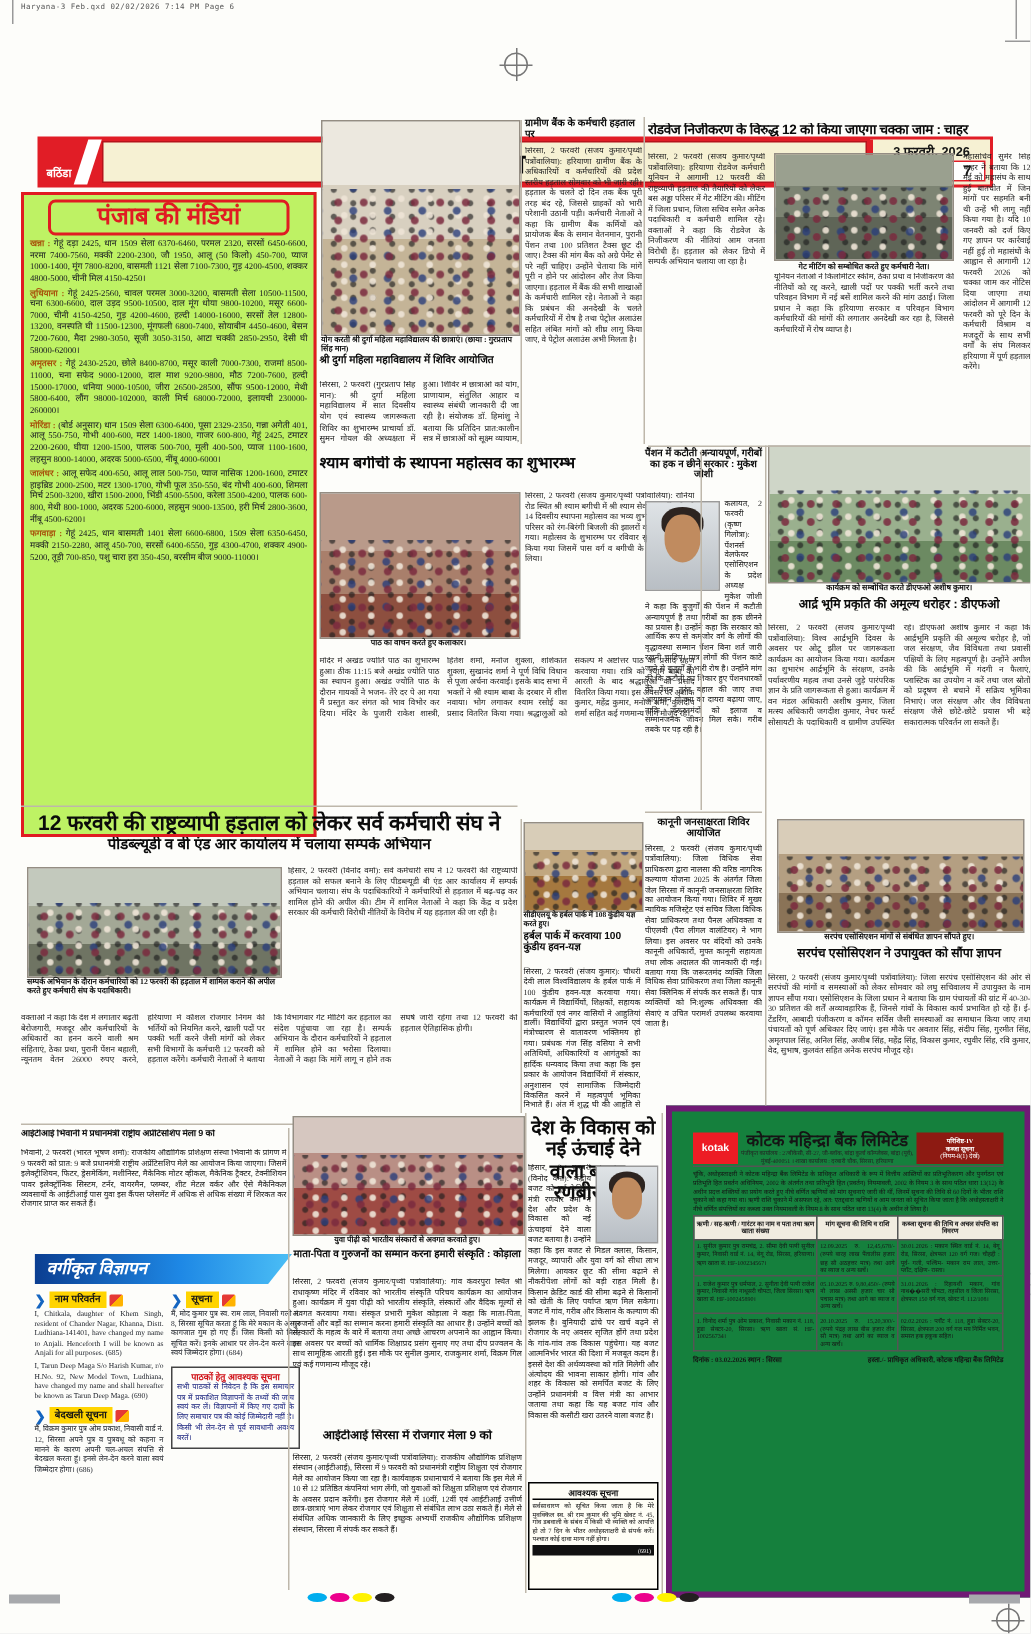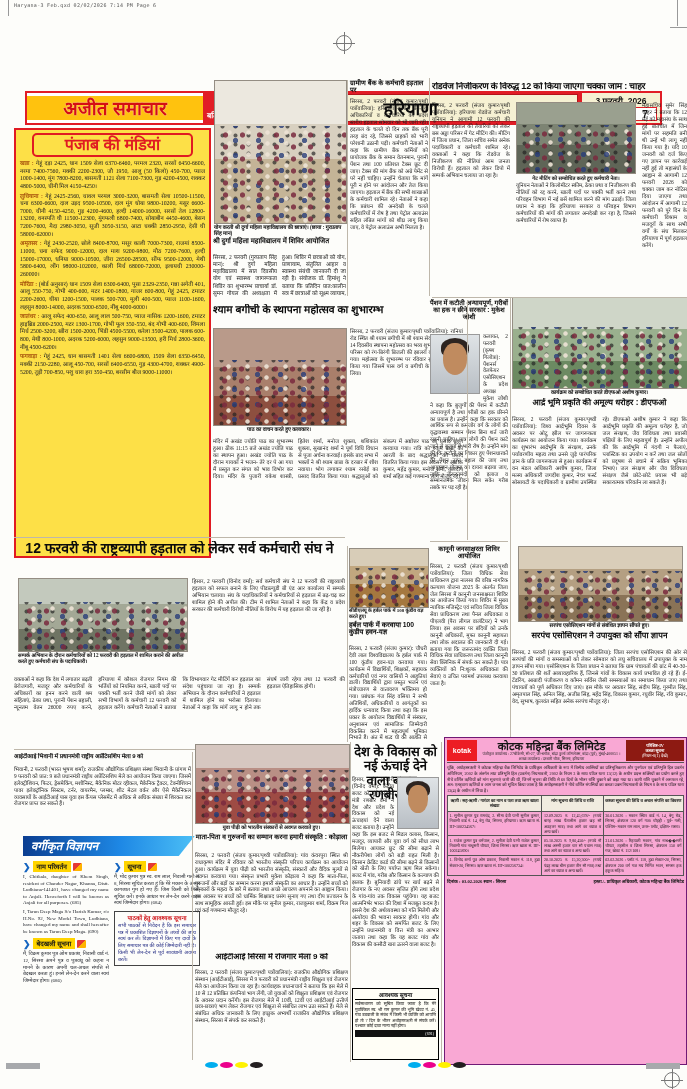--- a/index.html
+++ b/index.html
@@ -24,21 +24,21 @@
   .mh-skew{width:9px;background:#fff;transform:skewX(-18deg);margin:0 3px}
   .mh-center{flex:1;background:#f6f1d3;margin:1px 2px;display:flex;align-items:center;justify-content:center;
             border:1px solid #b5131b}
   .mh-center span{font-weight:800;font-size:18px;font-family:"Liberation Sans",sans-serif;color:#0a0a0a}
   .mh-right{width:78px;background:#f6f1d3;border-left:2px solid #e11d26;display:flex;flex-direction:column}
   .mh-date{font-size:8.5px;font-weight:bold;text-align:center;padding-top:2px;font-family:"Liberation Sans",sans-serif}
   .mh-pgbox{margin:1px 3px 2px auto;width:22px;height:13px;background:#fff;border:1.5px solid #e11d26;
             display:flex;align-items:center;justify-content:center;font-weight:bold;font-size:10px;
             font-family:"Liberation Sans",sans-serif}
   
-  .mandi{border:2.5px solid #e01b22;padding:3px 4px;box-sizing:border-box;background:#fde047}
+  .mandi{border:2.5px solid #e01b22;padding:3px 4px;box-sizing:border-box;background:#bef264}
   .mandi-h{border:2px solid #e01b22;border-radius:5px;margin:0 12px 3px;text-align:center;color:#e01b22;
            font-family:"Liberation Sans",sans-serif;font-weight:900;font-size:16px;line-height:1.25}
   .mandi-b{font-size:5.8px;line-height:1.32;text-align:justify;color:#14161f}
   .mandi-b p{margin:0 0 2px}
   .mname{color:#a8540c;font-weight:bold}
   
   .ph{position:absolute;overflow:hidden;border:1px solid #948d83}
   .crowd::after{content:"";position:absolute;left:0;right:0;bottom:0;height:68%;
      background-image:radial-gradient(circle,rgba(122,42,62,.85) 0 2.2px,transparent 3px),
        radial-gradient(circle,rgba(42,62,122,.8) 0 2.2px,transparent 3px),
@@ -69,21 +69,21 @@
   .clabel .chev{color:#1565c0;font-weight:bold;font-size:9px;font-family:"Liberation Sans",sans-serif}
   .clabel .pill{background:#ffd400;padding:0 4px;font-weight:bold;font-size:6.6px;
            font-family:"Liberation Sans",sans-serif;line-height:11px}
   .clabel .cicon{width:9px;height:8px;background:linear-gradient(135deg,#e53935 50%,#ffb300 50%);border-radius:1px}
   .ctext{font-size:5px;line-height:1.32;text-align:justify;color:#20242c}
   .readers{border:1px solid #444;padding:2px 3px;box-sizing:border-box}
   .readers .rt{color:#d01218;font-weight:bold;font-size:6px;text-align:center;
            font-family:"Liberation Sans",sans-serif;margin-bottom:1px}
   .readers .rb{font-size:5px;line-height:1.35;color:#1a237e;text-align:justify}
   
-  .kotak{border:1px solid #701a75;box-sizing:border-box;background:#f9a8d4;padding:2px}
+  .kotak{border:4px solid #701a75;box-sizing:border-box;background:#15803d;padding:14px}
   .khead{display:flex;align-items:stretch;gap:2px;border-bottom:1px solid #555;padding-bottom:1px}
   .klogo{width:30px;background:#ed1c24;color:#fff;font-family:"Liberation Sans",sans-serif;font-weight:bold;
          font-size:7px;display:flex;align-items:center;justify-content:center}
   .ktitle{flex:1;text-align:center}
   .ktitle .t1{font-weight:900;font-size:11px;font-family:"Liberation Sans",sans-serif;line-height:1.1}
   .ktitle .t2{font-size:3.9px;line-height:1.2;color:#222}
   .kbox{width:56px;background:#8d1a12;color:#fff;font-size:4.2px;line-height:1.3;text-align:center;
         display:flex;flex-direction:column;justify-content:center;padding:1px}
   .kintro{font-size:4.2px;line-height:1.32;text-align:justify;margin:2px 0;color:#141414}
   .ktable{width:100%;border-collapse:collapse}
@@ -113,23 +113,20 @@
 
   <div class="abs printline" style="left:14px;top:2px">Haryana-3 Feb.qxd  02/02/2026  7:14 PM  Page 6</div>
   <div class="abs" style="left:8px;top:0;width:1px;height:16px;background:#999"></div>
   <div class="abs" style="left:677px;top:0;width:1px;height:26px;background:#999"></div>
   <div class="abs" style="left:670px;top:27px;width:17px;height:1px;background:#999"></div>
   <div class="crosshair" style="left:336px;top:35px"></div>
   <div class="crosshair" style="left:676px;top:848px"></div>
   <div class="crosshair" style="left:664px;top:1072px"></div>
 
   <div class="abs mh" style="left:25px;top:91px;width:637px;height:34px">
-    <div class="mh-brand">
-      <span>अजीत समाचार</span>
-    </div>
     <div class="mh-city">बठिंडा</div>
     <div class="mh-skew"></div>
     <div class="mh-center">
       <span>हरियाणा</span>
     </div>
     <div class="mh-right">
       <div class="mh-date">3 फरवरी, 2026</div>
       <div class="mh-pgbox">7</div>
     </div>
   </div>
@@ -186,20 +183,21 @@
   <div class="abs hl now ctr" style="left:512px;top:398px;width:175px;font-size:8.2px">आर्द्र भूमि प्रकृति की अमूल्य धरोहर : डीएफओ</div>
   <div class="abs bd" style="left:512px;top:416px;width:175px;height:126px;font-size:5.4px;column-count:2;column-gap:6px;overflow:hidden">सिरसा, 2 फरवरी (संजय कुमार/पृथ्वी पत्रोंवालिया): विश्व आर्द्रभूमि दिवस के अवसर पर ओटू झील पर जागरूकता कार्यक्रम का आयोजन किया गया। कार्यक्रम का शुभारंभ आर्द्रभूमि के संरक्षण, उनके पर्यावरणीय महत्व तथा उनसे जुड़े पारंपरिक ज्ञान के प्रति जागरूकता से हुआ। कार्यक्रम में वन मंडल अधिकारी अशीष कुमार, जिला मत्स्य अधिकारी जगदीश कुमार, नेचर फर्स्ट सोसायटी के पदाधिकारी व ग्रामीण उपस्थित रहे। डीएफओ अशीष कुमार ने कहा कि आर्द्रभूमि प्रकृति की अमूल्य धरोहर है, जो जल संरक्षण, जैव विविधता तथा प्रवासी पक्षियों के लिए महत्वपूर्ण है। उन्होंने अपील की कि आर्द्रभूमि में गंदगी न फैलाएं, प्लास्टिक का उपयोग न करें तथा जल स्रोतों को प्रदूषण से बचाने में सक्रिय भूमिका निभाएं। जल संरक्षण और जैव विविधता संरक्षण जैसे छोटे-छोटे प्रयास भी बड़े सकारात्मक परिवर्तन ला सकते हैं।</div>
 
   <div class="ph ph-sarp crowd" style="left:518px;top:546px;width:163px;height:74px"></div>
   <div class="abs cap ctr" style="left:512px;top:622px;width:175px;font-size:5.3px">सरपंच एसोसिएशन मांगों से संबंधित ज्ञापन सौंपते हुए।</div>
   <div class="abs hl now ctr" style="left:512px;top:631px;width:175px;font-size:8.2px">सरपंच एसोसिएशन ने उपायुक्त को सौंपा ज्ञापन</div>
   <div class="abs bd" style="left:512px;top:649px;width:175px;height:86px;font-size:5.4px;overflow:hidden">सिरसा, 2 फरवरी (संजय कुमार/पृथ्वी पत्रोंवालिया): जिला सरपंच एसोसिएशन की ओर से सरपंचों की मांगों व समस्याओं को लेकर सोमवार को लघु सचिवालय में उपायुक्त के नाम ज्ञापन सौंपा गया। एसोसिएशन के जिला प्रधान ने बताया कि ग्राम पंचायतों की ग्रांट में 40-30-30 प्रतिशत की शर्तें अव्यावहारिक हैं, जिनसे गांवों के विकास कार्य प्रभावित हो रहे हैं। ई-टेंडरिंग, आबादी पंजीकरण व कॉमन सर्विस जैसी समस्याओं का समाधान किया जाए तथा पंचायतों को पूर्ण अधिकार दिए जाएं। इस मौके पर अवतार सिंह, संदीप सिंह, गुरमीत सिंह, अमृतपाल सिंह, अनिल सिंह, अजीब सिंह, महेंद्र सिंह, विकास कुमार, रघुवीर सिंह, रवि कुमार, वेद, सुभाष, कुलवंत सहित अनेक सरपंच मौजूद रहे।</div>
 
   <div class="hrule" style="left:14px;top:537px;width:331px"></div>
   <div class="abs hl now ctr" style="left:14px;top:541px;width:331px;font-size:14px">12 फरवरी की राष्ट्रव्यापी हड़ताल को लेकर सर्व कर्मचारी संघ ने</div>
+  <div class="abs hl now ctr" style="left:14px;top:558px;width:331px;font-size:10px">पीडब्ल्यूडी व बी एंड आर कार्यालय में चलाया सम्पर्क अभियान</div>
   <div class="ph ph-sampark crowd" style="left:18px;top:578px;width:168px;height:72px"></div>
   <div class="abs cap" style="left:18px;top:652px;width:168px;font-size:5.2px">सम्पर्क अभियान के दौरान कर्मचारियों को 12 फरवरी की हड़ताल में शामिल कराने की अपील करते हुए कर्मचारी संघ के पदाधिकारी।</div>
   <div class="abs bd" style="left:192px;top:578px;width:153px;height:94px;font-size:5.4px;overflow:hidden">हिसार, 2 फरवरी (विनोद वर्मा): सर्व कर्मचारी संघ ने 12 फरवरी की राष्ट्रव्यापी हड़ताल को सफल बनाने के लिए पीडब्ल्यूडी बी एंड आर कार्यालय में सम्पर्क अभियान चलाया। संघ के पदाधिकारियों ने कर्मचारियों से हड़ताल में बढ़-चढ़ कर शामिल होने की अपील की। टीम में शामिल नेताओं ने कहा कि केंद्र व प्रदेश सरकार की कर्मचारी विरोधी नीतियों के विरोध में यह हड़ताल की जा रही है।</div>
   <div class="abs bd" style="left:14px;top:676px;width:331px;height:68px;font-size:5.4px;column-count:4;column-gap:6px;overflow:hidden">वक्ताओं ने कहा कि देश में लगातार बढ़ती बेरोजगारी, मजदूर और कर्मचारियों के अधिकारों का हनन करने वाली श्रम संहिताएं, ठेका प्रथा, पुरानी पेंशन बहाली, न्यूनतम वेतन 26000 रुपए करने, हरियाणा में कौशल रोजगार निगम की भर्तियों को नियमित करने, खाली पदों पर पक्की भर्ती करने जैसी मांगों को लेकर सभी विभागों के कर्मचारी 12 फरवरी को हड़ताल करेंगे। कर्मचारी नेताओं ने बताया कि विभागवार गेट मीटिंगें कर हड़ताल का संदेश पहुंचाया जा रहा है। सम्पर्क अभियान के दौरान कर्मचारियों ने हड़ताल में शामिल होने का भरोसा दिलाया। नेताओं ने कहा कि मांगें लागू न होने तक संघर्ष जारी रहेगा तथा 12 फरवरी की हड़ताल ऐतिहासिक होगी।</div>
 
   <div class="ph ph-yagya crowd" style="left:349px;top:548px;width:78px;height:58px"></div>
   <div class="abs cap" style="left:349px;top:608px;width:78px;font-size:5px">सीडीएलयू के हर्बल पार्क में 108 कुंडीय यज्ञ करते हुए।</div>
   <div class="abs hl" style="left:349px;top:621px;width:78px;font-size:6.8px">हर्बल पार्क में करवाया 100 कुंडीय हवन-यज्ञ</div>
   <div class="abs bd" style="left:349px;top:645px;width:78px;height:94px;font-size:5.3px;overflow:hidden">सिरसा, 2 फरवरी (संजय कुमार): चौधरी देवी लाल विश्वविद्यालय के हर्बल पार्क में 100 कुंडीय हवन-यज्ञ करवाया गया। कार्यक्रम में विद्यार्थियों, शिक्षकों, सहायक कर्मचारियों एवं नगर वासियों ने आहुतियां डालीं। विद्यार्थियों द्वारा प्रस्तुत भजन एवं मंत्रोच्चारण से वातावरण भक्तिमय हो गया। प्रबंधक गंज सिंह वसिया ने सभी अतिथियों, अधिकारियों व आगंतुकों का हार्दिक धन्यवाद किया तथा कहा कि इस प्रकार के आयोजन विद्यार्थियों में संस्कार, अनुशासन एवं सामाजिक जिम्मेदारी विकसित करने में महत्वपूर्ण भूमिका निभाते हैं। अंत में शुद्ध घी की आहुति से यज्ञ सम्पन्न हुआ।</div>
 

